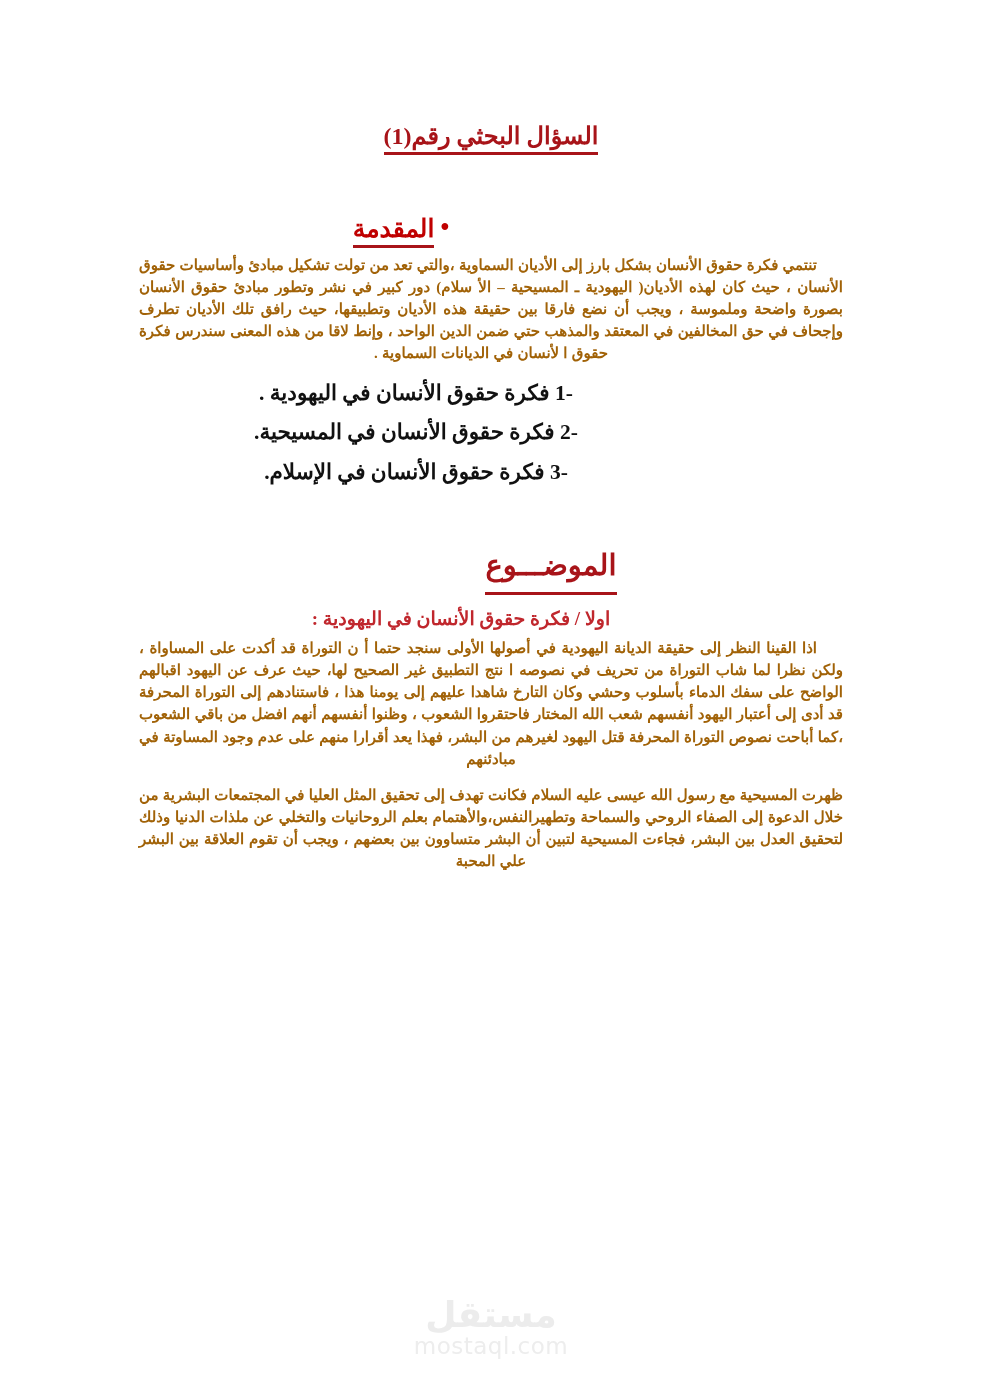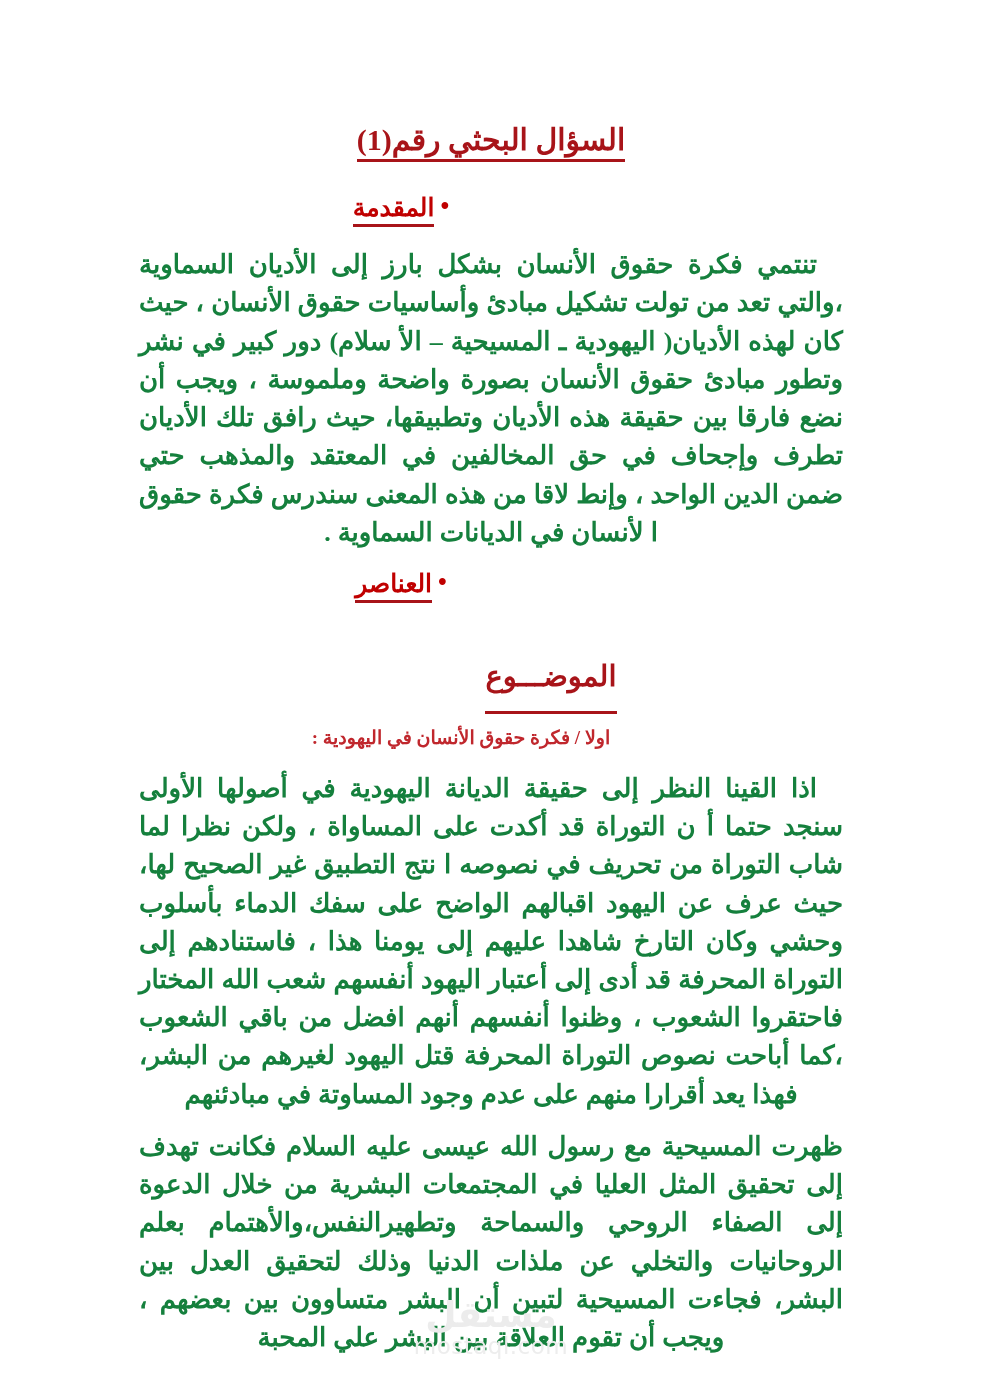--- a/index.html
+++ b/index.html
@@ -23,21 +23,21 @@
     top: 0;
     right: 139px;
     left: 139px;
   }
 
   
   .doc-title {
     margin: 0;
     padding-top: 122px;
     text-align: center;
-    font-size: 30px;
+    font-size: 24px;
     font-weight: bold;
     color: #A81419;
     letter-spacing: 0px;
     line-height: 1.2;
   }
   .doc-title .u-line {
     display: inline-block;
     border-bottom: 3px solid #A81419;
     padding-bottom: 1px;
   }
@@ -57,29 +57,29 @@
     font-size: 25px;
     vertical-align: 2px;
     margin-left: 6px;
     color: #C00000;
   }
   .bullet-heading .u-line {
     display: inline-block;
     border-bottom: 3px solid #A81419;
     padding-bottom: 1px;
   }
-  .heading-intro { margin-top: 28px; }
+  .heading-intro { margin-top: 56px; }
   .heading-elements { margin-top: 14px; }
 
   
   .body-par {
-    margin: 19px 0 0 0;
-    font-size: 26px;
-    font-weight: bold;
-    color: #15803d;
+    margin: 6px 0 0 0;
+    font-size: 15px;
+    font-weight: bold;
+    color: #a16207;
     line-height: 1.47;
     text-align: justify;
     text-align-last: center;
     word-spacing: 0.5px;
   }
   .body-par.indent-first { text-indent: 26px; }
 
   
   .num-list {
     list-style: none;
@@ -106,21 +106,21 @@
     margin: 56px 0 0 0;
     text-align: center;
     font-size: 29px;
     font-weight: bold;
     color: #A81419;
     padding-left: 120px;
   }
   .topic-heading .u-line {
     display: inline-block;
     border-bottom: 3px solid #A81419;
-    padding-bottom: 18px;
+    padding-bottom: 10px;
     letter-spacing: 0px;
   }
 
   
   .sub-heading {
     margin: 12px 0 0 0;
     text-align: center;
     font-size: 19px;
     font-weight: bold;
     color: #C0272D;
@@ -172,24 +172,35 @@
     <h1 class="doc-title">
       <span class="u-line">السؤال البحثي رقم(1)</span>
     </h1>
 
     <h2 class="bullet-heading heading-intro">
       <span class="bullet">•</span><span class="u-line">المقدمة</span>
     </h2>
 
     <p class="body-par indent-first">تنتمي فكرة حقوق الأنسان بشكل بارز إلى الأديان السماوية ،والتي تعد من تولت تشكيل مبادئ وأساسيات حقوق الأنسان ، حيث كان لهذه الأديان( اليهودية ـ المسيحية – الأ سلام) دور كبير في نشر وتطور مبادئ حقوق الأنسان بصورة واضحة وملموسة ، ويجب أن نضع فارقا بين حقيقة هذه الأديان وتطبيقها، حيث رافق تلك الأديان تطرف وإجحاف في حق المخالفين في المعتقد والمذهب حتي ضمن الدين الواحد ، وإنط لاقا من هذه المعنى سندرس فكرة حقوق ا لأنسان في الديانات السماوية .</p>
 
-    <h2 class="bullet-heading heading-elements">
-      <span class="bullet">•</span><span class="u-line">العناصر</span>
-    </h2>
-
+
+    <ol class="num-list">
+      <li>
+        <span class="num">1-</span>
+        <span>فكرة حقوق الأنسان في اليهودية .</span>
+      </li>
+      <li>
+        <span class="num">2-</span>
+        <span>فكرة حقوق الأنسان في المسيحية.</span>
+      </li>
+      <li>
+        <span class="num">3-</span>
+        <span>فكرة حقوق الأنسان في الإسلام.</span>
+      </li>
+    </ol>
 
     <h2 class="topic-heading">
       <span class="u-line">الموضـــوع</span>
     </h2>
 
     <h3 class="sub-heading">اولا / فكرة حقوق الأنسان في اليهودية :</h3>
     <p class="body-par indent-first">اذا القينا النظر إلى حقيقة الديانة اليهودية في أصولها الأولى سنجد حتما أ ن التوراة قد أكدت على المساواة ، ولكن نظرا لما شاب التوراة من تحريف في نصوصه ا نتج التطبيق غير الصحيح لها، حيث عرف عن اليهود اقبالهم الواضح على سفك الدماء بأسلوب وحشي وكان التارخ شاهدا عليهم إلى يومنا هذا ، فاستنادهم إلى التوراة المحرفة قد أدى إلى أعتبار اليهود أنفسهم شعب الله المختار فاحتقروا الشعوب ، وظنوا أنفسهم أنهم افضل من باقي الشعوب ،كما أباحت نصوص التوراة المحرفة قتل اليهود لغيرهم من البشر، فهذا يعد أقرارا منهم على عدم وجود المساوتة في مبادئنهم</p>
 
     <p class="body-par par-gap">ظهرت المسيحية مع رسول الله عيسى عليه السلام فكانت تهدف إلى تحقيق المثل العليا في المجتمعات البشرية من خلال الدعوة إلى الصفاء الروحي والسماحة وتطهيرالنفس،والأهتمام بعلم الروحانيات والتخلي عن ملذات الدنيا وذلك لتحقيق العدل بين البشر، فجاءت المسيحية لتبين أن البشر متساوون بين بعضهم ، ويجب أن تقوم العلاقة بين البشر علي المحبة</p>
 

